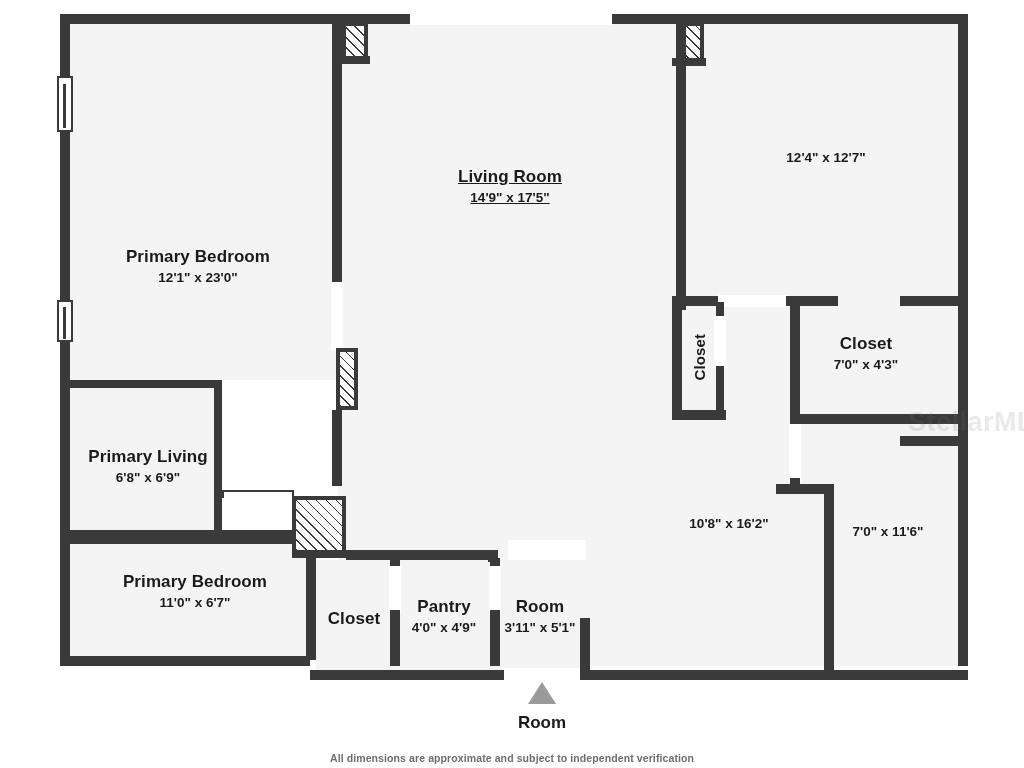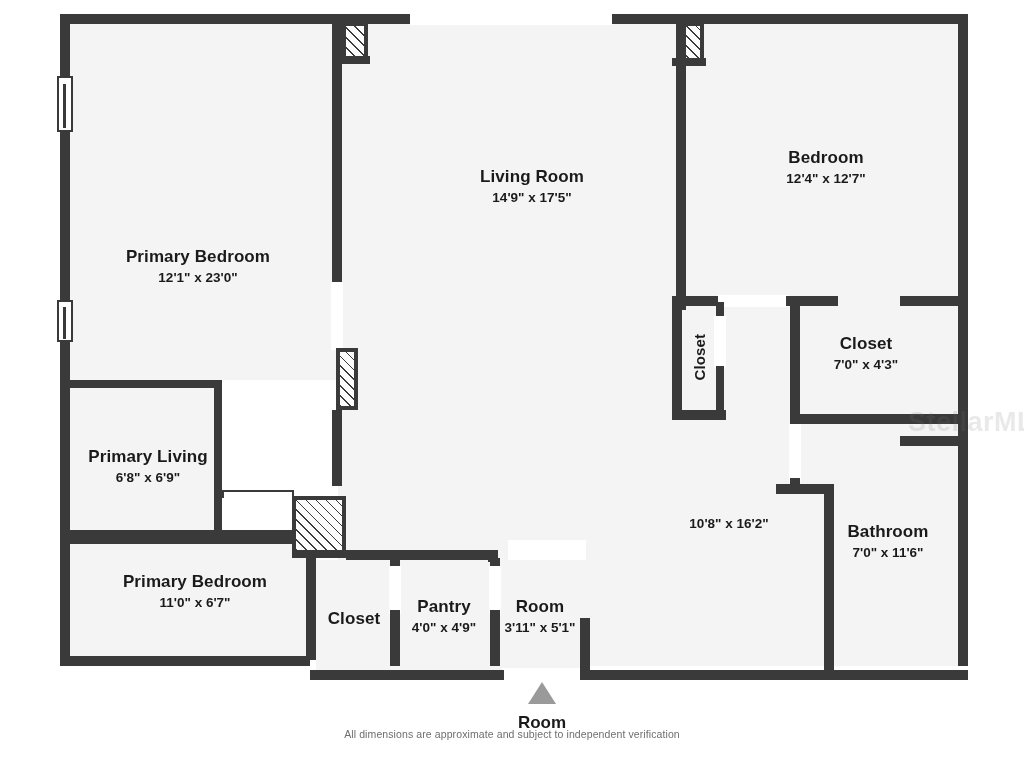--- a/index.html
+++ b/index.html
@@ -224,27 +224,26 @@
   <div class="opening" style="left:489px; top:566px; width:12px;  height:48px;"></div>
   <div class="wall" style="left:490px; top:610px; width:10px;  height:56px;"></div>
 
   <div class="wall" style="left:580px; top:618px; width:10px;  height:56px;"></div>
 
   <div class="label" style="left:98px; top:247px; width:200px;">
     <span class="name">Primary Bedroom</span>
     <span class="dims">12'1" x 23'0"</span>
   </div>
 
-  <div class="label" style="left:432px; top:167px; width:200px;">
+  <div class="label" style="left:410px; top:167px; width:200px;text-decoration:underline;">
     <span class="name">Living Room</span>
     <span class="dims">14'9" x 17'5"</span>
   </div>
 
   <div class="label" style="left:726px; top:148px; width:200px;">
-    <span class="name">Bedroom</span>
     <span class="dims">12'4" x 12'7"</span>
   </div>
 
   <div class="label vertical small" style="left:660px; top:348px; width:80px;">
     <span class="name">Closet</span>
   </div>
 
   <div class="label" style="left:780px; top:334px; width:172px;">
     <span class="name">Closet</span>
     <span class="dims">7'0" x 4'3"</span>
@@ -254,21 +253,20 @@
     <span class="name">Primary Living</span>
     <span class="dims">6'8" x 6'9"</span>
   </div>
 
 
   <div class="label" style="left:629px; top:514px; width:200px;">
     <span class="dims">10'8" x 16'2"</span>
   </div>
 
   <div class="label" style="left:788px; top:522px; width:200px;">
-    <span class="name">Bathroom</span>
     <span class="dims">7'0" x 11'6"</span>
   </div>
 
   <div class="label" style="left:95px; top:572px; width:200px;">
     <span class="name">Primary Bedroom</span>
     <span class="dims">11'0" x 6'7"</span>
   </div>
 
   <div class="label" style="left:316px; top:609px; width:76px;">
     <span class="name">Closet</span>
@@ -282,15 +280,15 @@
   <div class="label" style="left:440px; top:597px; width:200px;">
     <span class="name">Room</span>
     <span class="dims">3'11" x 5'1"</span>
   </div>
 
   <div class="entry-arrow" style="left:528px; top:682px;"></div>
   <div class="entry-label" style="left:492px; top:713px; width:100px;">Room</div>
 
   <div class="watermark" style="left:908px; top:367px;margin-top:40px;">StellarMLS</div>
 
-  <div class="disclaimer" style="top:728px;">All dimensions are approximate and subject to independent verification</div>
+  <div class="disclaimer" style="top:752px;font-weight:bold;">All dimensions are approximate and subject to independent verification</div>
 
 </div>
 
 </body></html>

